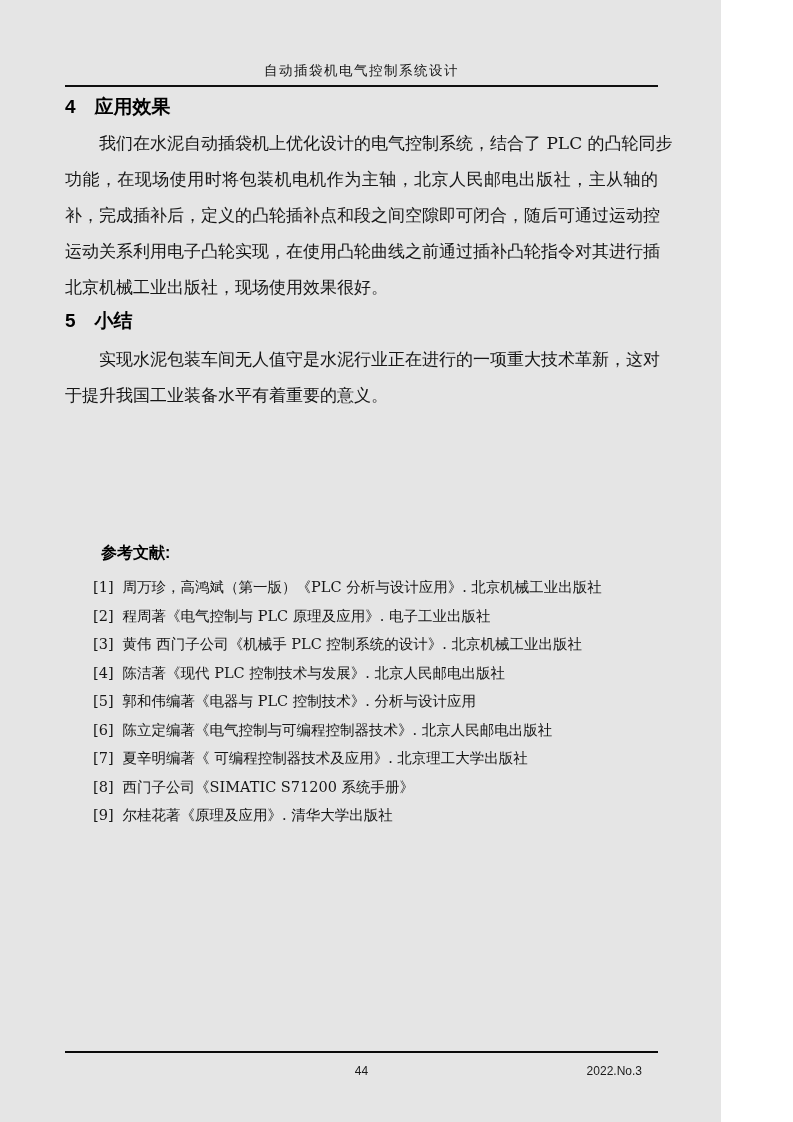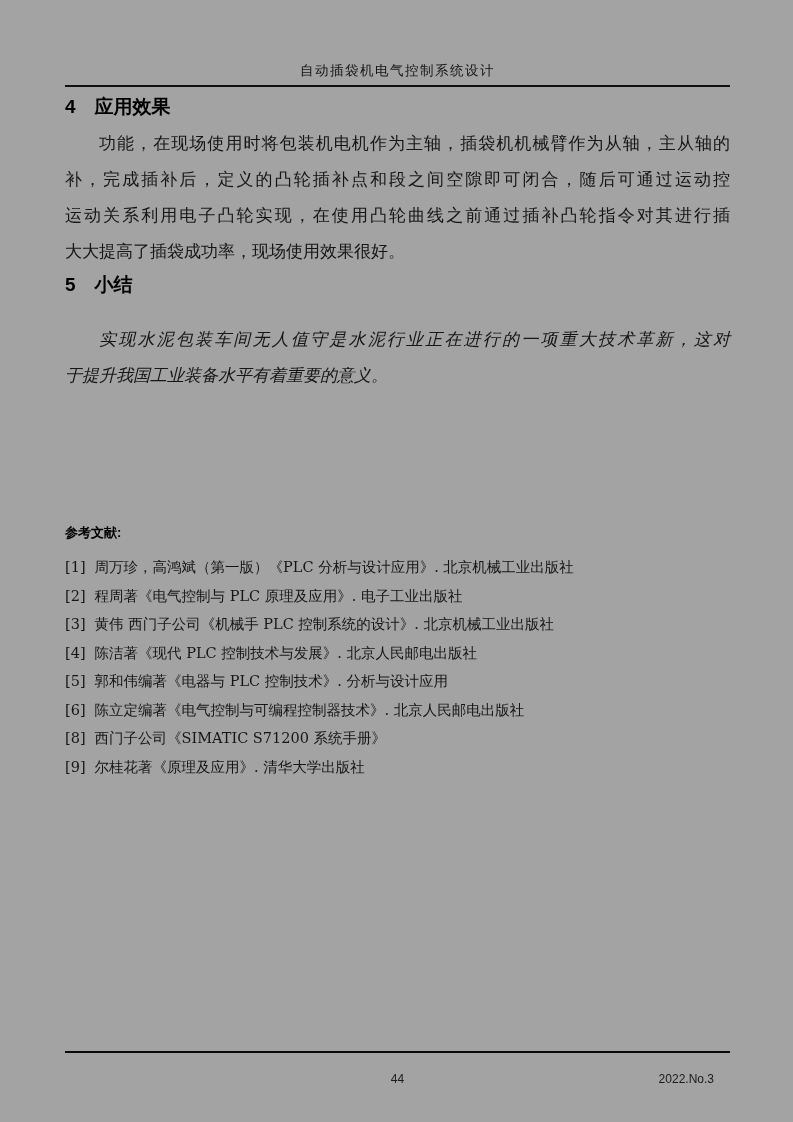--- a/index.html
+++ b/index.html
@@ -1,20 +1,20 @@
 <!DOCTYPE html>
 <html><head>
 <meta charset="utf-8">
 <style>
   html, body { margin: 0; padding: 0; background: #ffffff; }
   .page {
     position: relative;
-    width: 793px;
+    width: 721px;
     height: 1122px;
-    background: #a3a3a3;
+    background: #e5e5e5;
     color: #111111;
     font-family: "DejaVu Serif", "Liberation Serif", serif;
     overflow: hidden;
     box-sizing: border-box;
   }
   .content {
     padding: 0 63px 0 65px;
   }
   
   .page-header {
@@ -44,59 +44,61 @@
   }
   .sec-heading.second { margin-top: 4px; }
   .sec-num { margin-right: 1em; }
   
   .para {
     margin-top: 6px;
     font-size: 17px;
     line-height: 36px;
     color: #161616;
   }
-  .para.second { margin-top: 24px; font-style: italic; }
+  .para.second { margin-top: 8px; }
   .para .line {
     text-align: justify;
     text-align-last: justify;
     white-space: nowrap;
   }
   .para div.line:first-of-type { text-indent: 2em; }
   .para div.line:last-of-type { text-align-last: auto; white-space: normal; }
   
   .refs { margin-top: 129px; }
   .refs-heading {
     font-family: "Liberation Sans", "DejaVu Sans", sans-serif;
     font-weight: 700;
-    font-size: 13px;
+    font-size: 16px;
     line-height: 22px;
     color: #000000;
+    margin-left: 36px;
   }
   .refs-list { margin-top: 9px; }
   .ref-item {
     font-size: 14.5px;
     line-height: 28.5px;
     color: #161616;
     white-space: nowrap;
+    margin-left: 28px;
   }
   .ref-id { margin-right: 9px; }
   
   .page-footer {
     position: absolute;
     left: 65px;
     right: 63px;
     top: 1051px;
   }
   .footer-rule {
     border-top: 2.5px solid #0a0a0a;
     height: 0;
   }
   .footer-row {
     position: relative;
-    margin-top: 19px;
+    margin-top: 11px;
     font-family: "Liberation Sans", "DejaVu Sans", sans-serif;
     font-size: 12px;
     line-height: 15px;
     color: #1a1a1a;
     text-align: center;
   }
   .footer-issue {
     position: absolute;
     right: 16px;
     top: 0;
@@ -113,29 +115,30 @@
   </header>
 
   <main class="content">
 
     <h2 class="sec-heading">
       <span class="sec-num">4</span>
       <span class="sec-title">应用效果</span>
     </h2>
     <div class="para">
 
-
-        <div class="line">功能，在现场使用时将包装机电机作为主轴，插袋机机械臂作为从轴，主从轴的</div>
+        <div class="line">我们在水泥自动插袋机上优化设计的电气控制系统，结合了 PLC 的凸轮同步</div>
+
+        <div class="line">功能，在现场使用时将包装机电机作为主轴，北京人民邮电出版社，主从轴的</div>
 
         <div class="line">补，完成插补后，定义的凸轮插补点和段之间空隙即可闭合，随后可通过运动控</div>
 
         <div class="line">运动关系利用电子凸轮实现，在使用凸轮曲线之前通过插补凸轮指令对其进行插</div>
 
 
-        <div class="line">大大提高了插袋成功率，现场使用效果很好。</div>
+        <div class="line">北京机械工业出版社，现场使用效果很好。</div>
       </div>
 
     <h2 class="sec-heading second">
       <span class="sec-num">5</span>
       <span class="sec-title">小结</span>
     </h2>
     <div class="para second">
 
         <div class="line">实现水泥包装车间无人值守是水泥行业正在进行的一项重大技术革新，这对</div>
 
@@ -163,20 +166,23 @@
           </div>
 
           <div class="ref-item">
             <span class="ref-id">[5]</span><span class="ref-text">郭和伟编著《电器与 PLC 控制技术》. 分析与设计应用</span>
           </div>
 
           <div class="ref-item">
             <span class="ref-id">[6]</span><span class="ref-text">陈立定编著《电气控制与可编程控制器技术》. 北京人民邮电出版社</span>
           </div>
 
+          <div class="ref-item">
+            <span class="ref-id">[7]</span><span class="ref-text">夏辛明编著《 可编程控制器技术及应用》. 北京理工大学出版社</span>
+          </div>
 
           <div class="ref-item">
             <span class="ref-id">[8]</span><span class="ref-text">西门子公司《SIMATIC S71200 系统手册》</span>
           </div>
 
           <div class="ref-item">
             <span class="ref-id">[9]</span><span class="ref-text">尔桂花著《原理及应用》. 清华大学出版社</span>
           </div>
         </div>
     </section>

